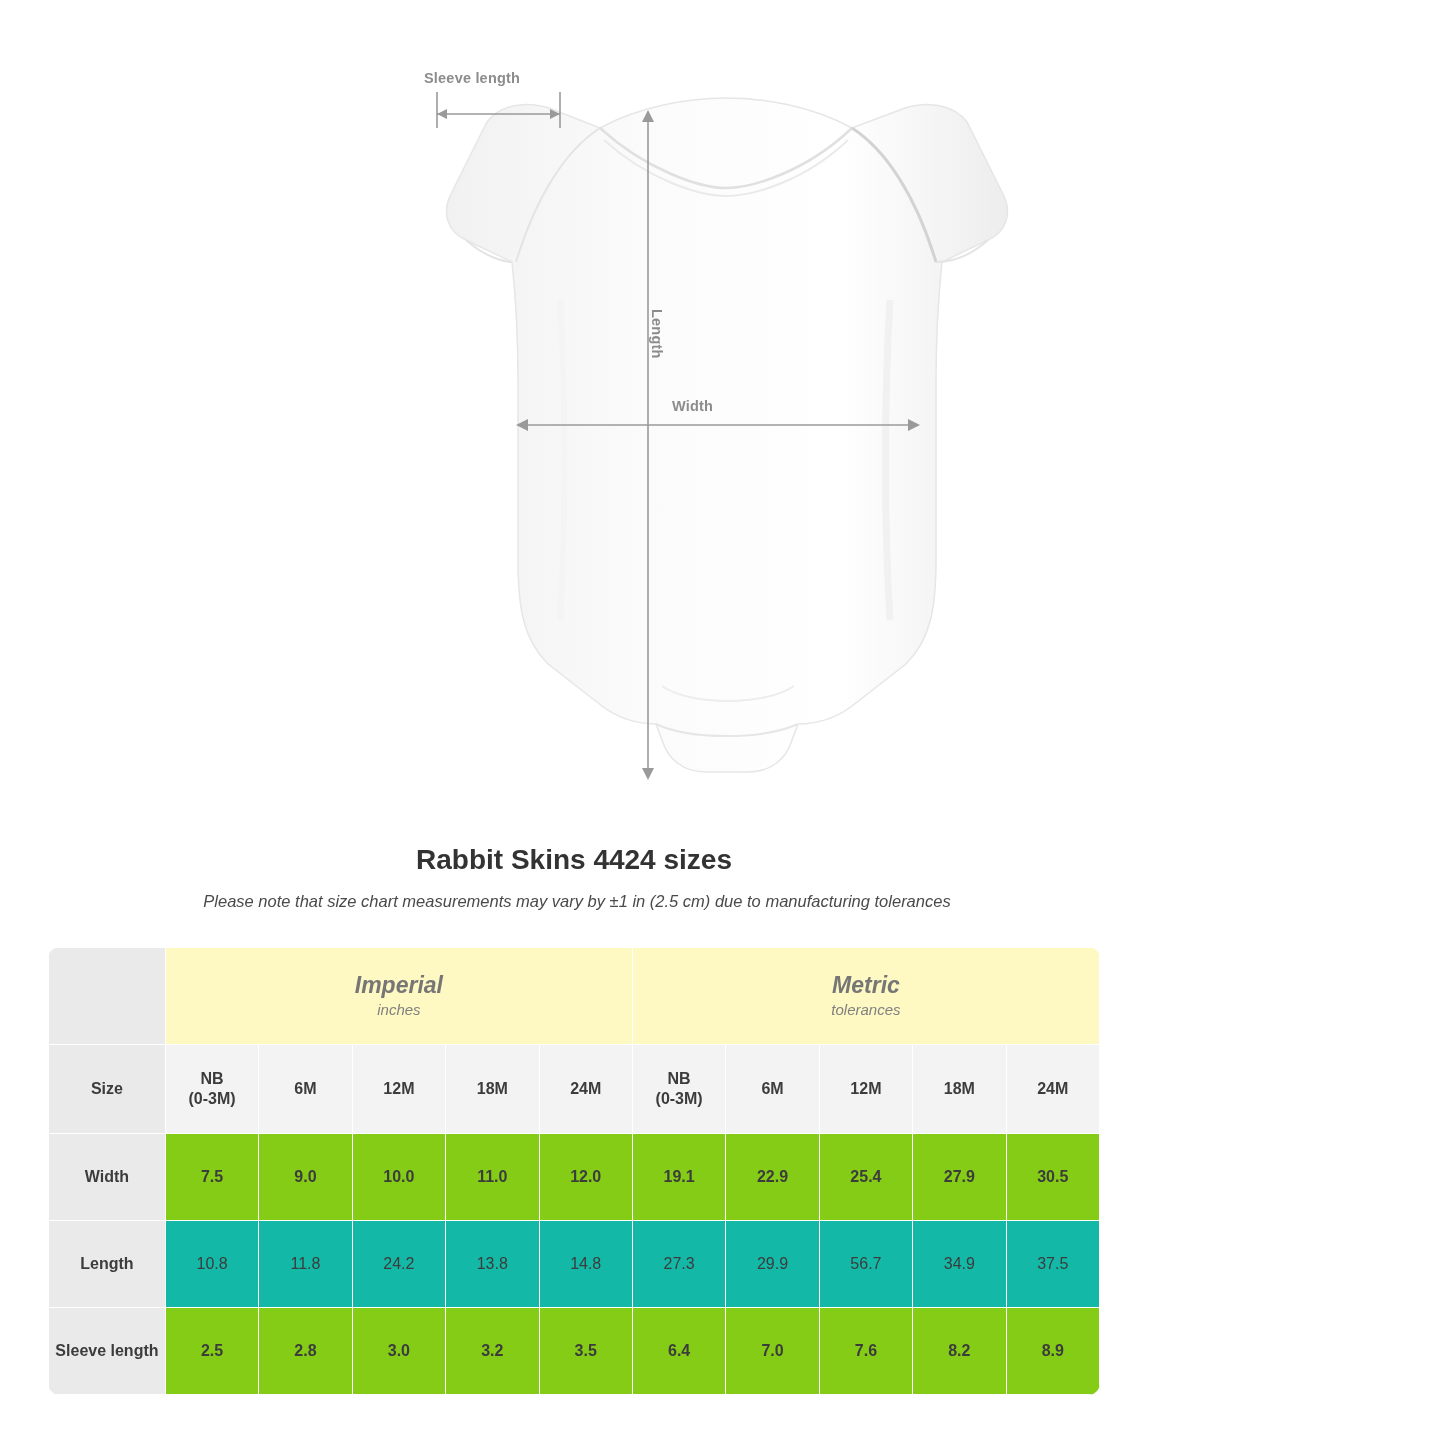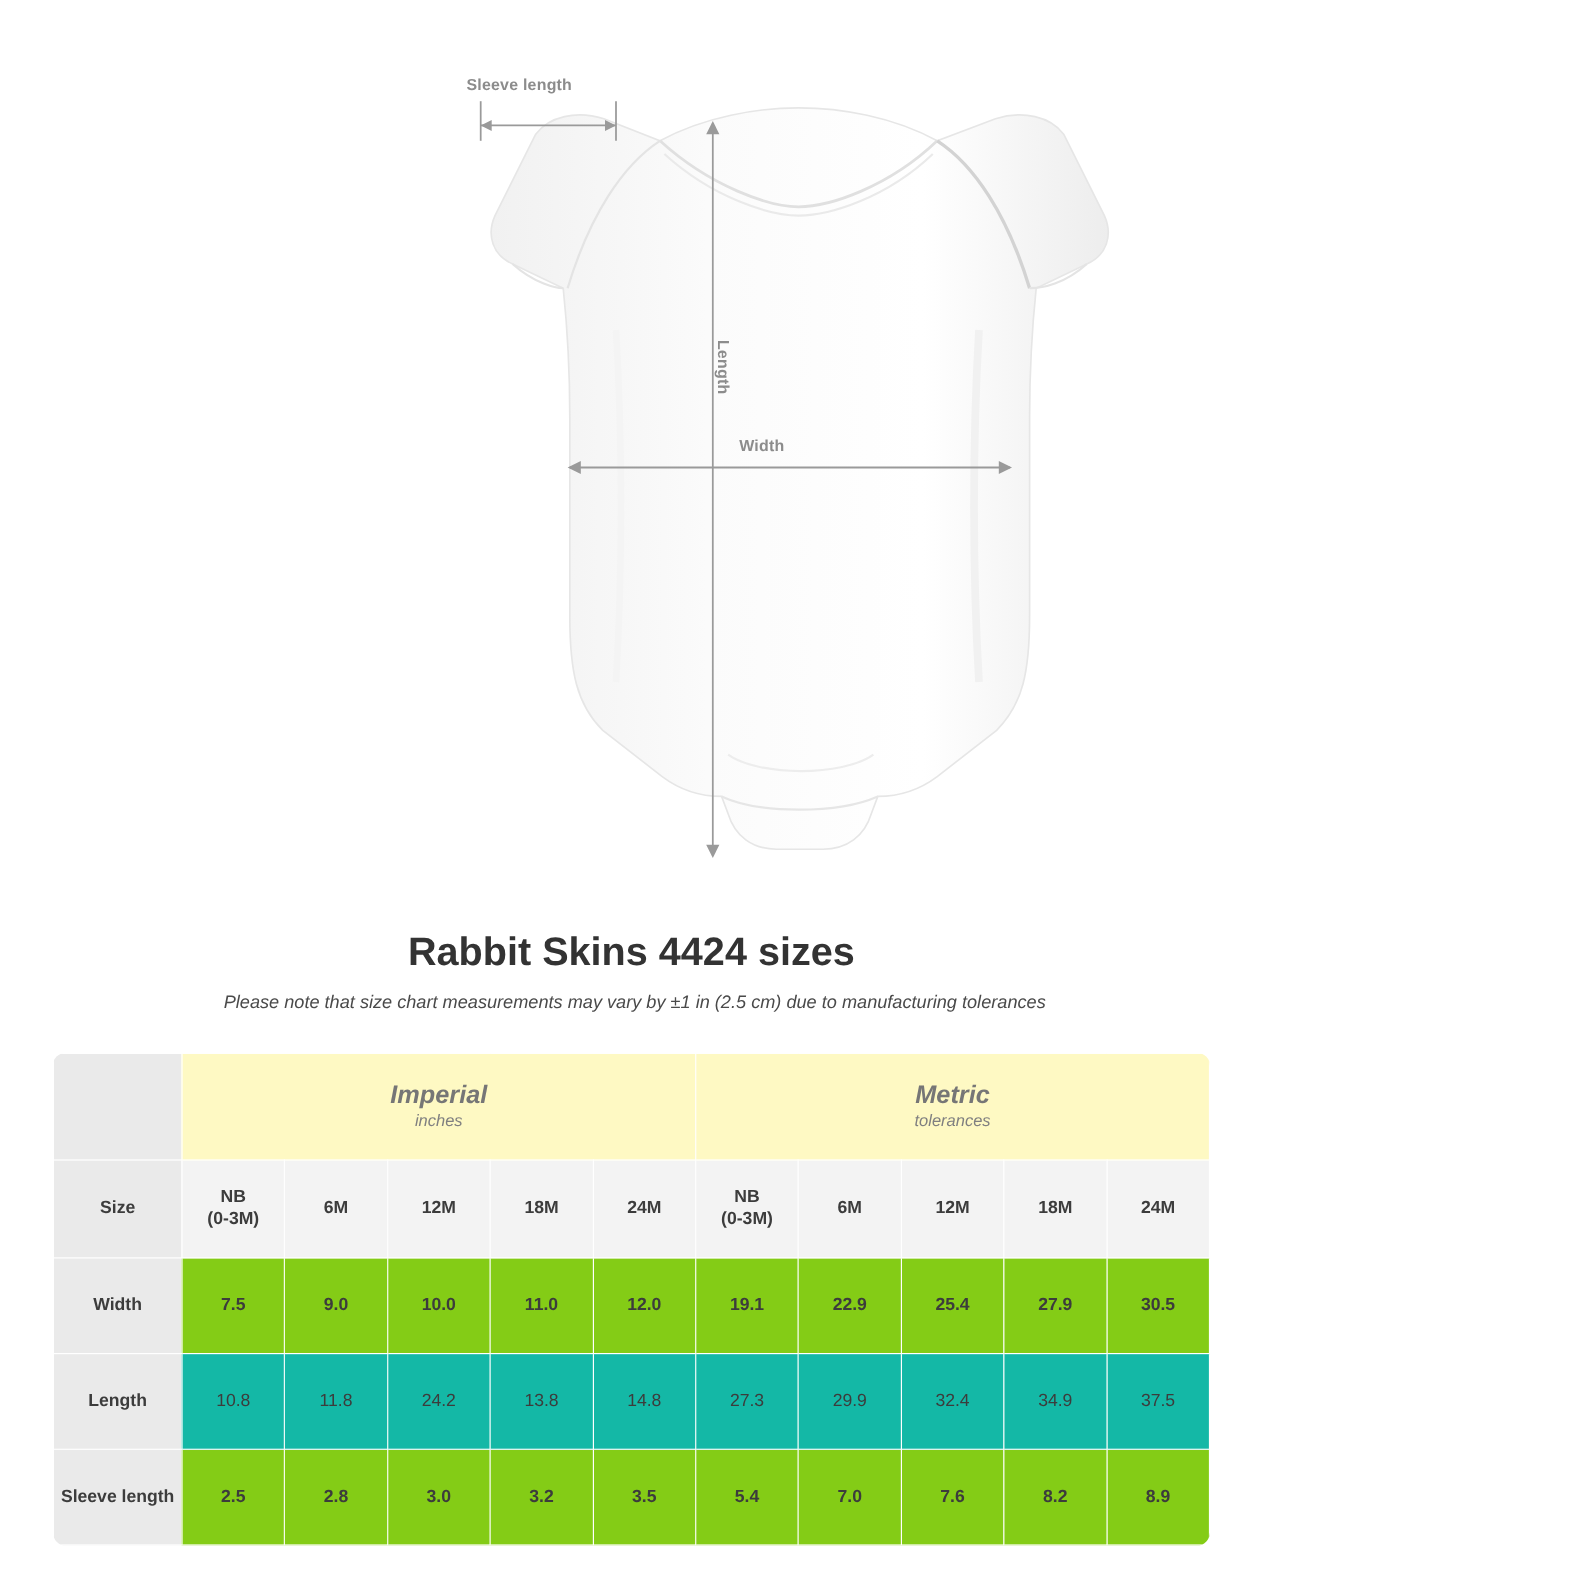--- a/index.html
+++ b/index.html
@@ -52,21 +52,21 @@
     writing-mode: vertical-rl;
     text-orientation: mixed;
   }
 
   
   .title-block {
     text-align: center;
     margin-top: 24px;
   }
   .chart-title {
-    font-size: 36px;
+    font-size: 28px;
     font-weight: bold;
     color: #333333;
     margin: 0;
   }
   .chart-note {
     font-size: 16.5px;
     font-style: italic;
     color: #4a4a4a;
     margin: 16px 0 0 6px;
   }
@@ -292,33 +292,33 @@
 
         <tr class="data-row">
           <td class="rowhead">Length</td>
           <td>10.8</td>
           <td>11.8</td>
           <td>24.2</td>
           <td>13.8</td>
           <td>14.8</td>
           <td>27.3</td>
           <td>29.9</td>
-          <td>32.4</td>
+          <td>56.7</td>
           <td>34.9</td>
           <td>37.5</td>
         </tr>
 
         <tr class="data-row alt">
           <td class="rowhead">Sleeve length</td>
           <td>2.5</td>
           <td>2.8</td>
           <td>3.0</td>
           <td>3.2</td>
           <td>3.5</td>
-          <td>5.4</td>
+          <td>6.4</td>
           <td>7.0</td>
           <td>7.6</td>
           <td>8.2</td>
           <td>8.9</td>
         </tr>
       </tbody>
     </table>
   </div>
 
 </div>

